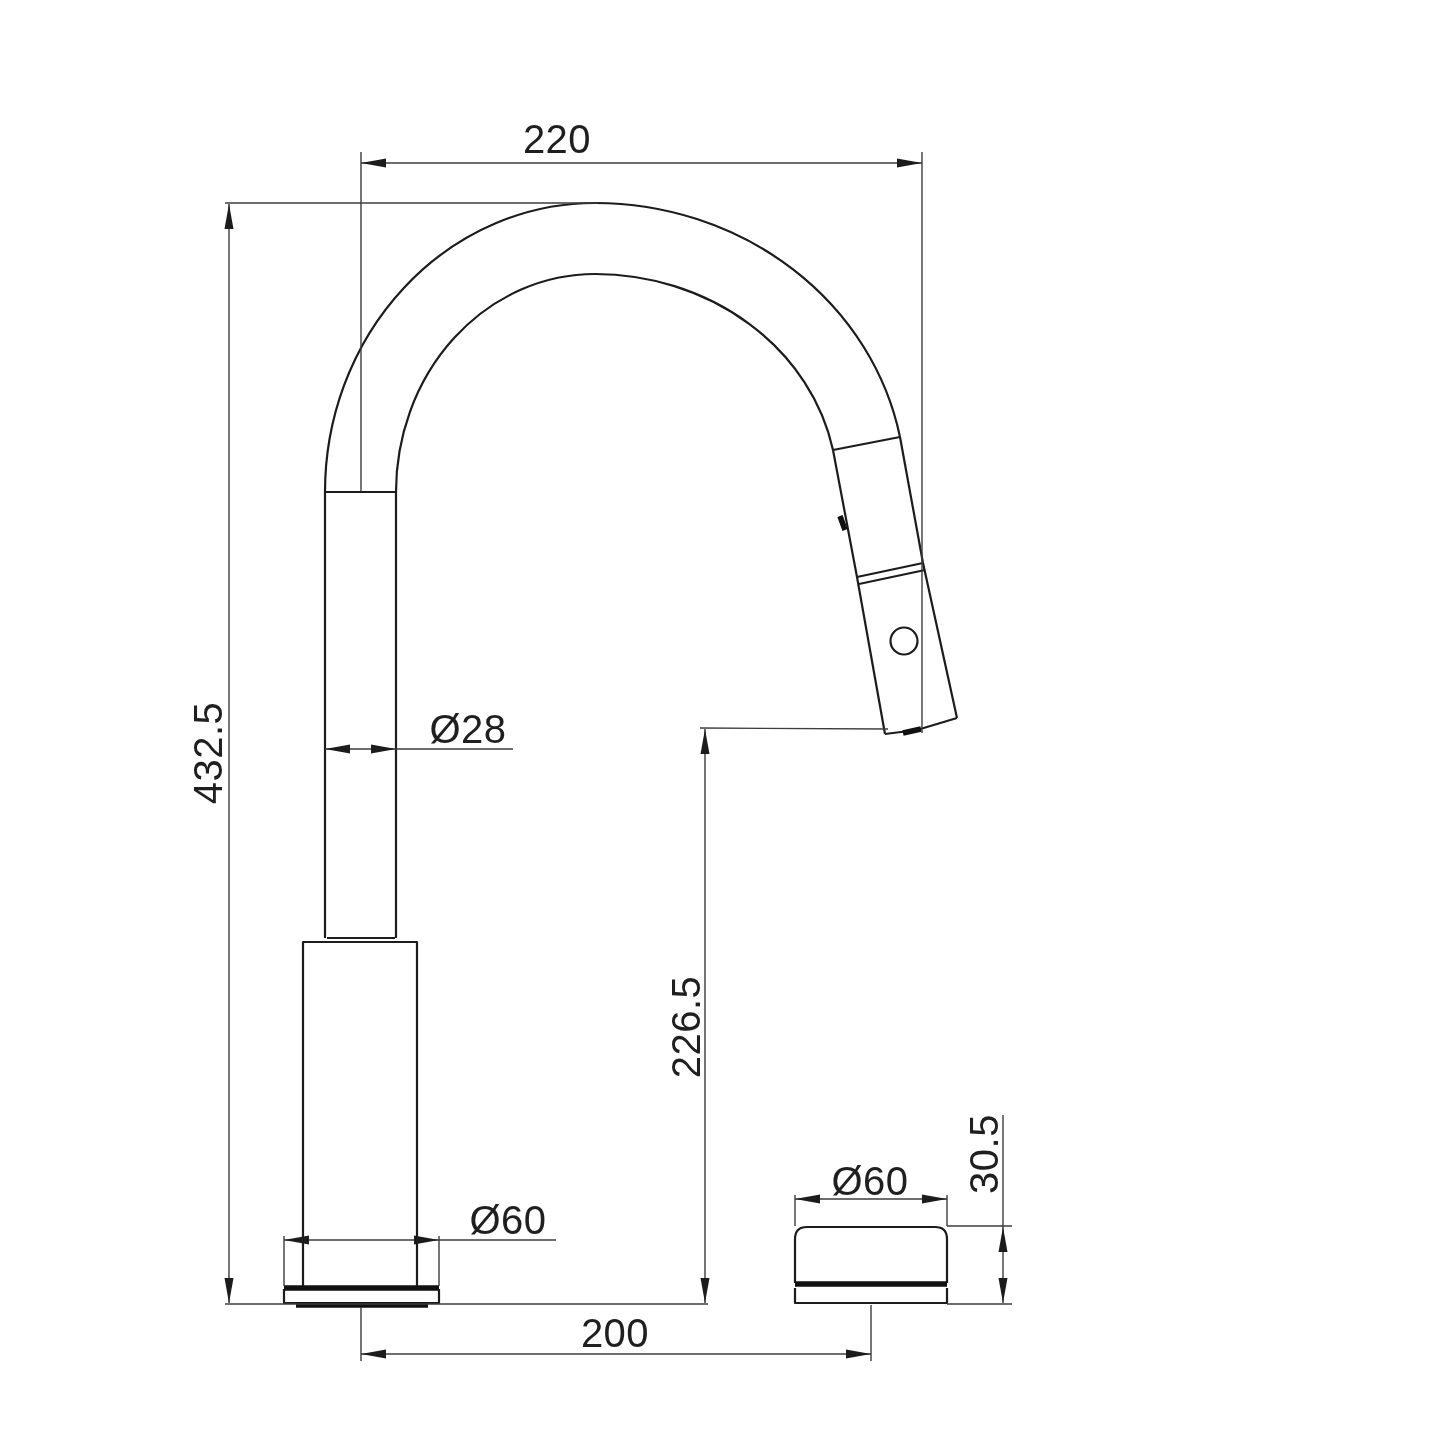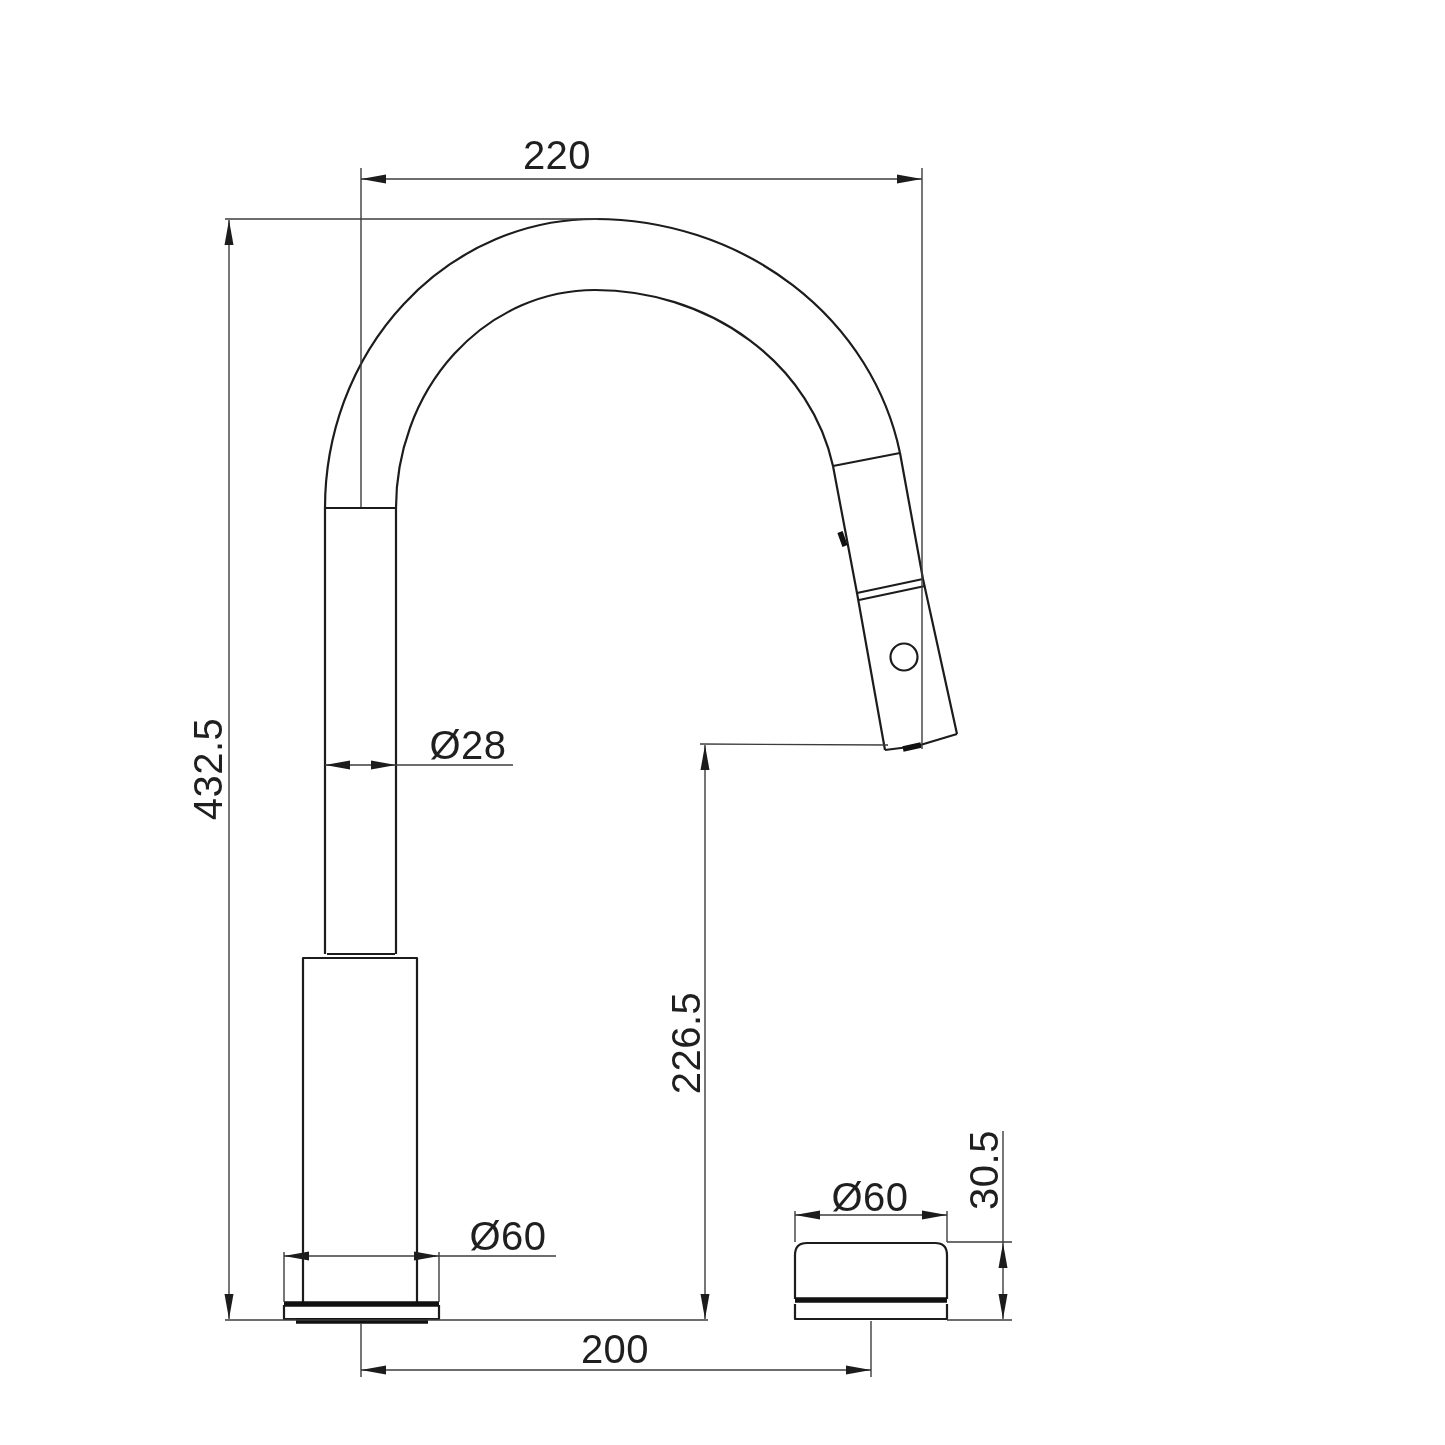--- a/index.html
+++ b/index.html
@@ -7,21 +7,20 @@
     padding: 0;
     background: #ffffff;
   }
   #canvas {
     position: relative;
     width: 1445px;
     height: 1394px;
     background: #ffffff;
     overflow: hidden;
     font-family: "Liberation Sans", sans-serif;
-    margin-top: 16px;
   }
   svg { display: block; }
   .geo {
     fill: none;
     stroke: #1c1c1c;
     stroke-width: 2.2;
     stroke-linejoin: round;
     stroke-linecap: butt;
   }
   .geo-thick {

